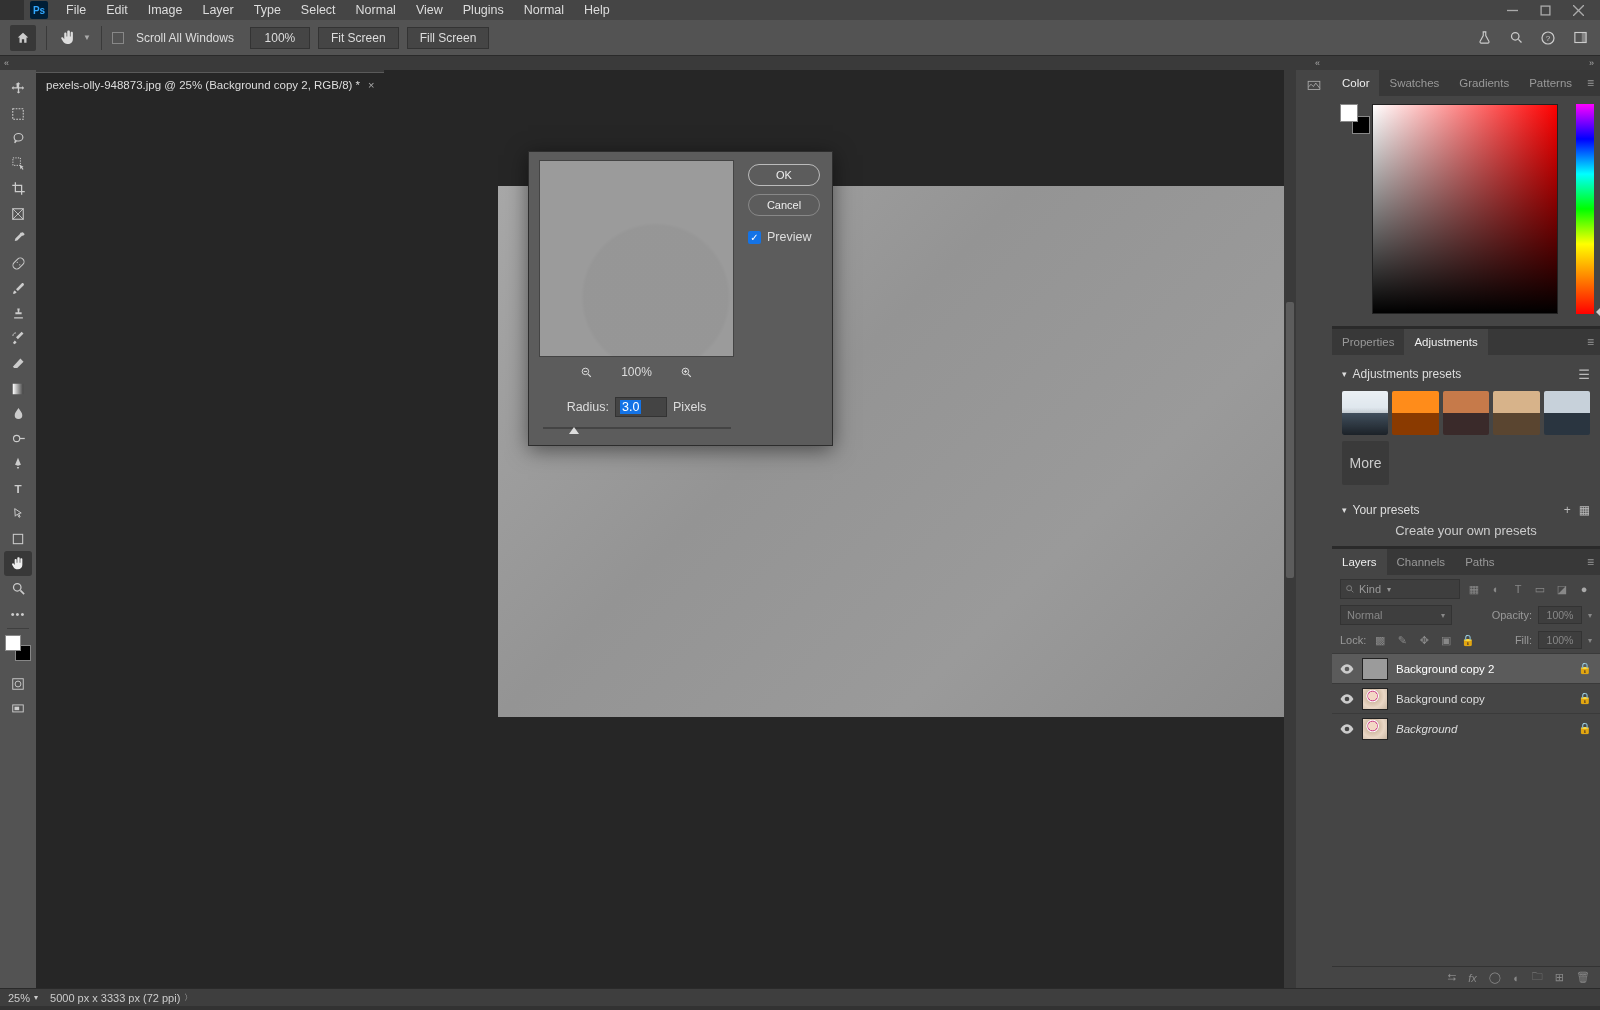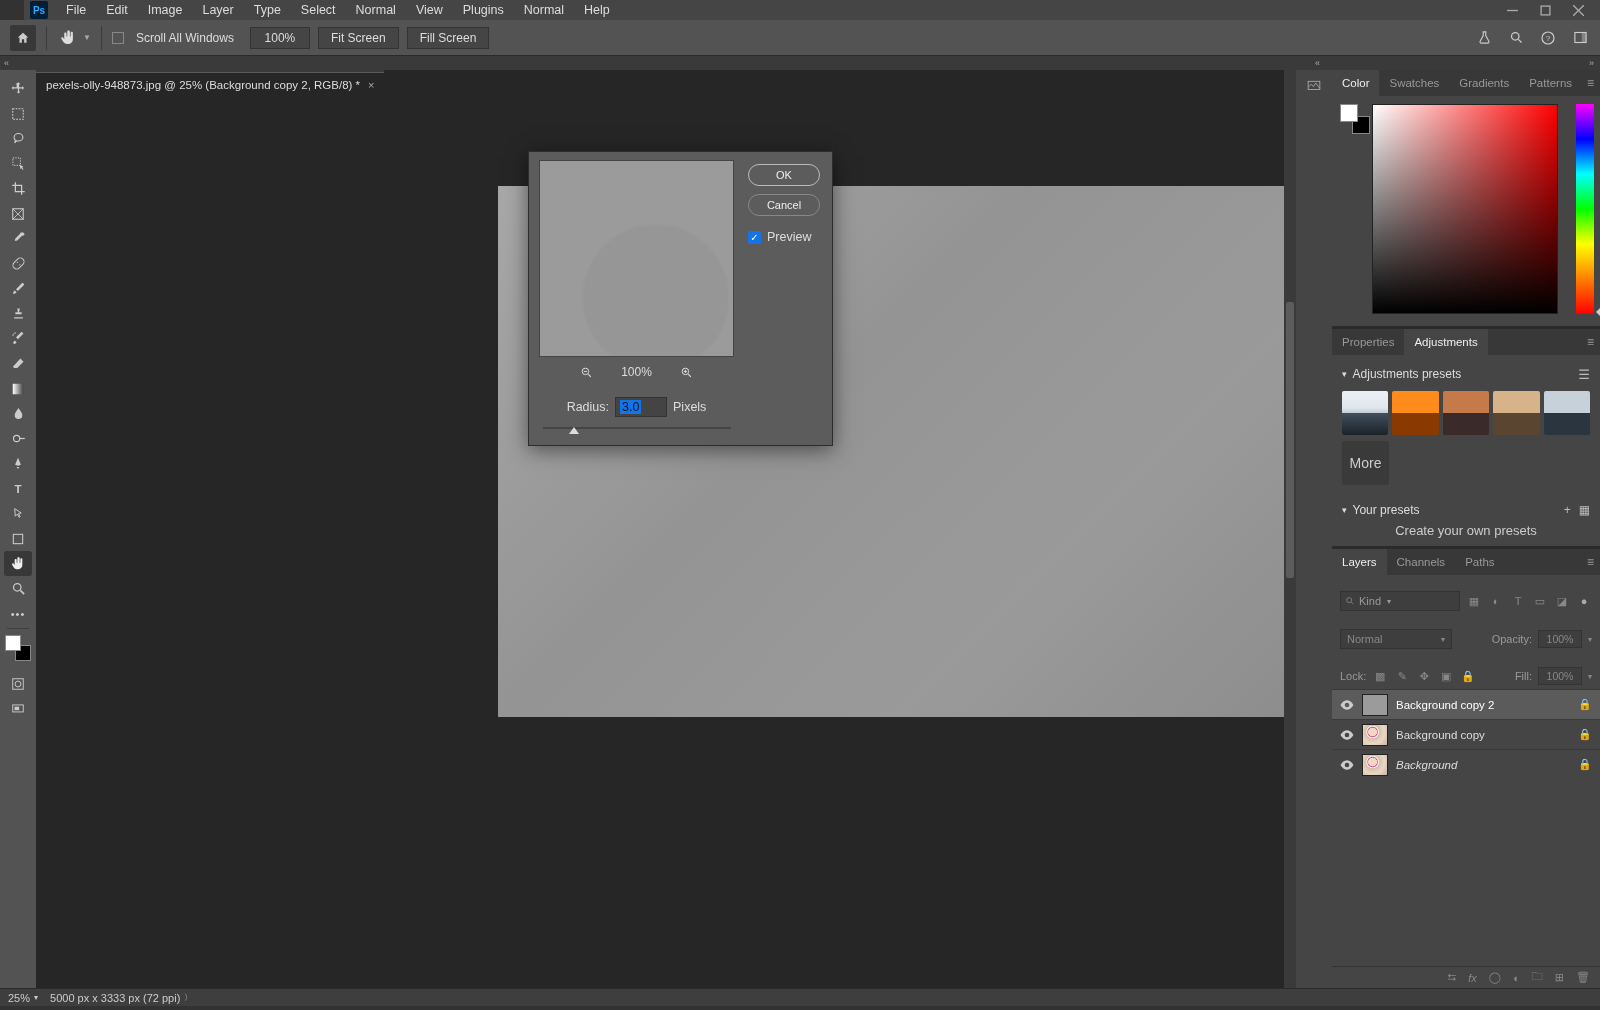--- a/index.html
+++ b/index.html
@@ -80,21 +80,21 @@
 .presetrow { display:flex; gap:4px; margin:10px 0 6px 0; }
 .presetthumb { width:47px; height:44px; border-radius:2px; background:#666; overflow:hidden; }
 .presetthumb.more { background:#3a3a3a; display:flex; align-items:center; justify-content:center; font-size:14px; color:#ccc; margin-top:4px;}
 .gradthumb { width:100%; height:100%; }
 .adj-your { margin-top:18px; }
 .adj-your-txt { text-align:center; color:#ccc; font-size:13px; margin:6px 0 6px 0; }
 .plusgrid { position:absolute; right:0; display:flex; gap:8px; color:#bbb; }
 
 .layersbody { flex:1; display:flex; flex-direction:column; background:#454545;}
 .layerctrls { padding:4px 8px; display:flex; flex-direction:column; gap:6px; font-size:11px; color:#999;}
-.lrow { display:flex; align-items:center; gap:6px;margin-top:12px; }
+.lrow { display:flex; align-items:center; gap:6px; }
 .kindbox { flex:1; height:20px; background:#3e3e3e; border:1px solid #333; display:flex; align-items:center; padding:0 4px; gap:4px; }
 .smico { width:16px; height:16px; display:flex; align-items:center; justify-content:center; color:#888; font-size:11px;}
 .blendbox { width:112px; height:20px; background:#3e3e3e; border:1px solid #333; display:flex; align-items:center; padding:0 6px; justify-content:space-between; color:#888;}
 .opbox { width:44px; height:18px; background:#3e3e3e; border:1px solid #333; display:flex; align-items:center; justify-content:center; color:#888; font-size:10.5px;}
 .layerlist { flex:1; overflow:hidden; }
 .layeritem { height:30px; display:flex; align-items:center; padding:0 8px; gap:8px; font-size:11.5px; border-top:1px solid #3a3a3a;}
 .layeritem.selected { background:#5b5b5b; color:#fff; }
 .eye { width:14px; text-align:center; color:#ccc; font-size:12px;}
 .lthumb { width:26px; height:22px; background:#9b9b9b; border:1px solid #222;}
 .lthumb.portrait { background: radial-gradient(circle at 40% 35%, #f3d7c5 22%, #c48 24%, #fff 30%, #d5bfa8 34%, #ead7c5 60%, #c7b6a3); }
@@ -112,21 +112,21 @@
 .dialog { position:absolute; left:528px; top:151px; width:305px; background:#5c5c5c; border:1px solid #2d2d2d; box-shadow:0 4px 20px rgba(0,0,0,0.5); }
 .dlg-title { height:32px; background:#f0f0f0; color:#333; display:flex; align-items:center; padding:0 12px; font-size:13px; position:relative;}
 .dlg-close { position:absolute; right:10px; top:8px; font-size:16px; color:#444; font-weight:300;}
 .dlg-body { padding:8px 10px 16px 10px; display:flex; gap:14px;}
 .dlg-left { width:195px; display:flex; flex-direction:column; align-items:center;}
 .dlg-prev { width:195px; height:197px; background:#9b9b9b; border:1px solid #444; background-image: radial-gradient(circle at 60% 70%, rgba(0,0,0,0.03) 40%, transparent 42%);}
 .dlg-zoomrow { display:flex; align-items:center; gap:28px; margin-top:8px; color:#ddd;}
 .dlg-zico { font-size:12px;}
 .dlg-radiusrow { display:flex; align-items:center; gap:6px; margin-top:18px; color:#ddd; font-size:12.5px;}
 .dlg-input { width:52px; height:20px; background:#444; border:1px solid #333; color:#fff; display:flex; align-items:center; padding:0 4px; }
-.dlg-input span { background:#1473e6; color:#0f172a; padding:0 2px; }
+.dlg-input span { background:#1473e6; color:#ffffff; padding:0 2px; }
 .dlg-slider { width:188px; height:2px; background:#444; margin-top:10px; position:relative;}
 .dlg-handle { position:absolute; left:26px; top:-5px; width:0; height:0; border:5px solid transparent; border-bottom:7px solid #ddd;}
 .dlg-right { display:flex; flex-direction:column; gap:8px; padding-top:4px;}
 .dlg-btn { width:72px; height:22px; border:1px solid #888; border-radius:11px; display:flex; align-items:center; justify-content:center; font-size:11px; color:#eee;}
 .dlg-btn.primary { border-color:#bbb;}
 .dlg-chk { display:flex; align-items:center; gap:6px; margin-top:6px; font-size:12.5px;}
 .dlg-chk-box { width:13px; height:13px; background:#1473e6; border-radius:2px; display:flex; align-items:center; justify-content:center; color:#fff; font-size:10px;}
 
 svg { display:block; }
 </style>

